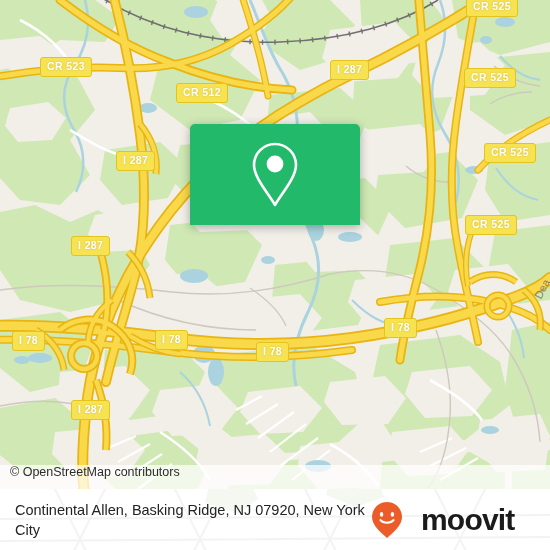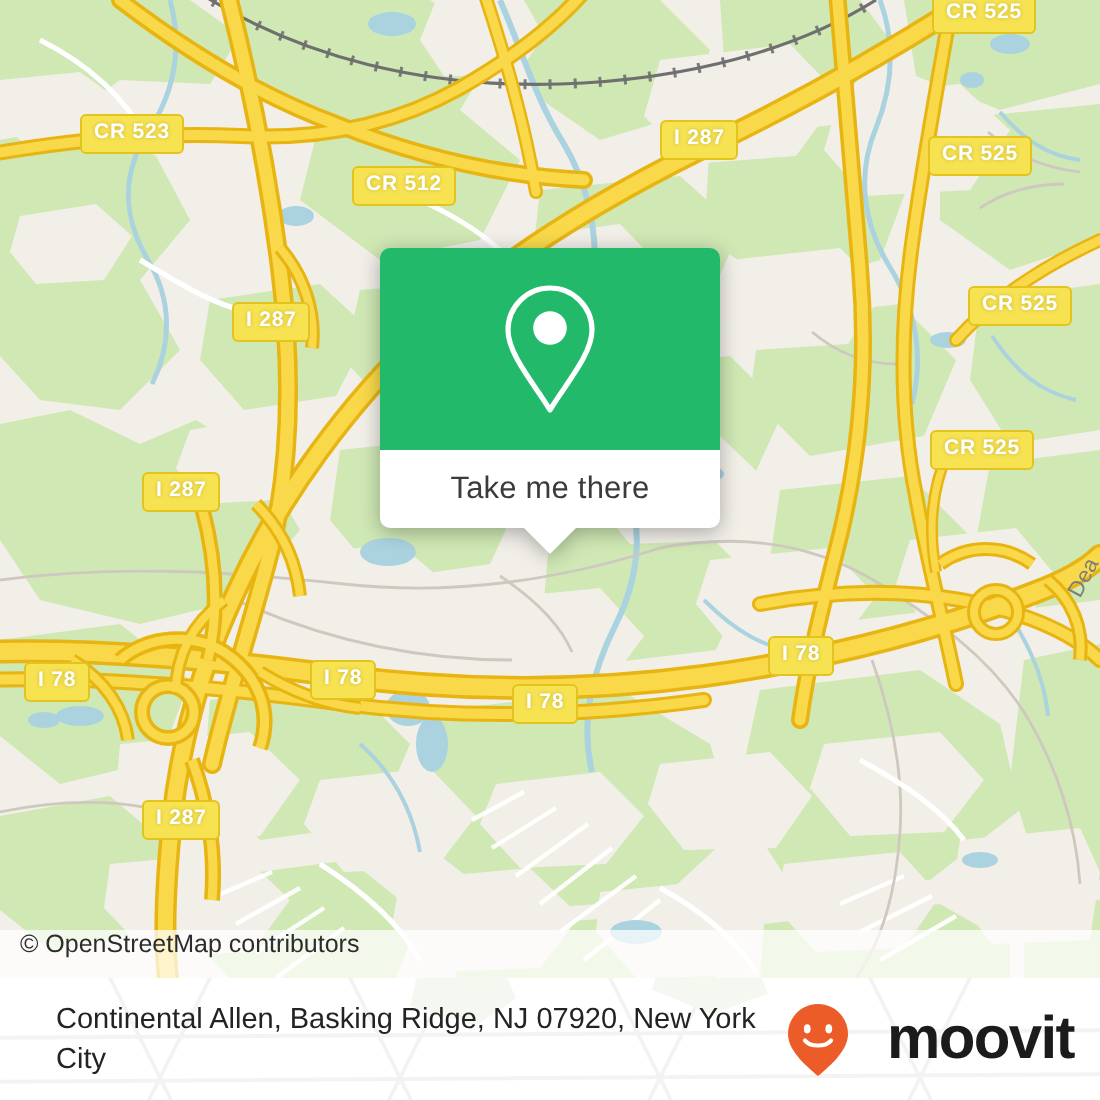--- a/index.html
+++ b/index.html
@@ -110,22 +110,21 @@
   }
 
   
   .bottombar {
     position: absolute;
     left: 0; top: 489px;
     width: 550px; height: 61px;
     background: #ffffff;
     display: flex;
     align-items: center;
-    justify-content: space-between;
-    padding: 0 13px 0 28px;
+    padding: 0 13px 0 15px;
     overflow: hidden;
   }
   .bottombar-watermark {
     position: absolute;
     left: 0; top: 0;
     width: 550px; height: 61px;
     opacity: 0.30;
     pointer-events: none;
   }
   .bottom-title {
@@ -386,24 +385,20 @@
         <div class="street-label" style="left: 532px; top: 283px; transform: rotate(-62deg);">Dea</div>
       </div>
 
     <div class="popup">
       <div class="popup-body">
         <svg width="56" height="72" viewBox="0 0 56 72">
           <path d="M28 5 C16.4 5 7 14.4 7 26 C7 38.5 21 54 28 66 C35 54 49 38.5 49 26 C49 14.4 39.6 5 28 5 Z" fill="none" stroke="#ffffff" stroke-width="2.6" stroke-linejoin="round"></path>
           <circle cx="28" cy="25" r="8.4" fill="#ffffff"></circle>
         </svg>
       </div>
-      <div class="popup-footer">
-        <span class="popup-footer-label">Take me there</span>
-        <div class="popup-tail"></div>
-      </div>
     </div>
 
     <div class="attribution">
       <span>© OpenStreetMap contributors</span>
     </div>
   </div>
 
   <div class="bottombar">
     <svg class="bottombar-watermark" width="550" height="61" viewBox="0 0 550 61">
       <g stroke="#d8d8d8" stroke-width="2" fill="none">

